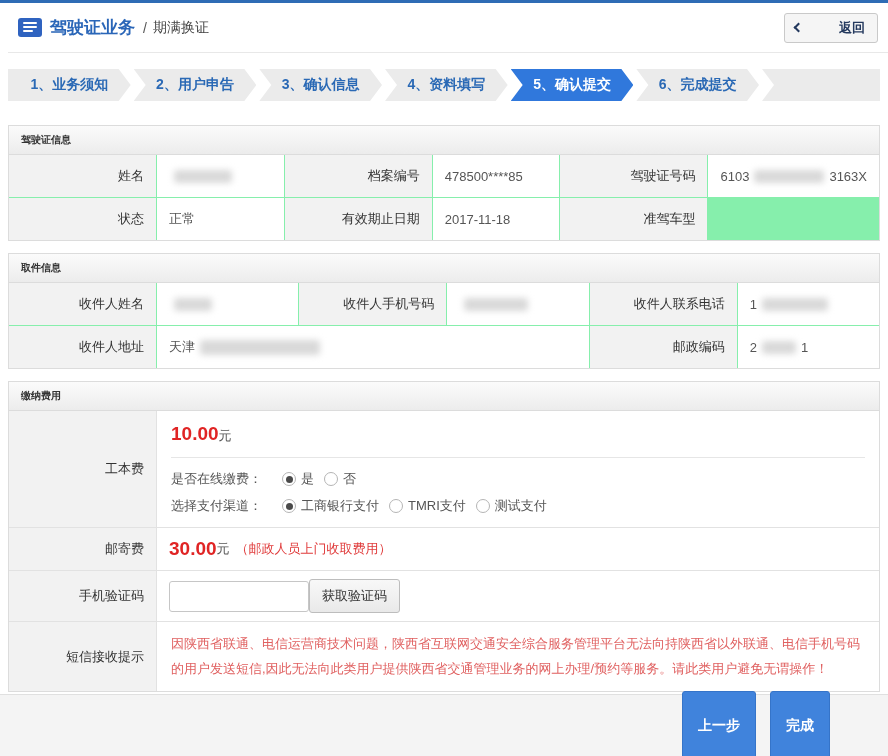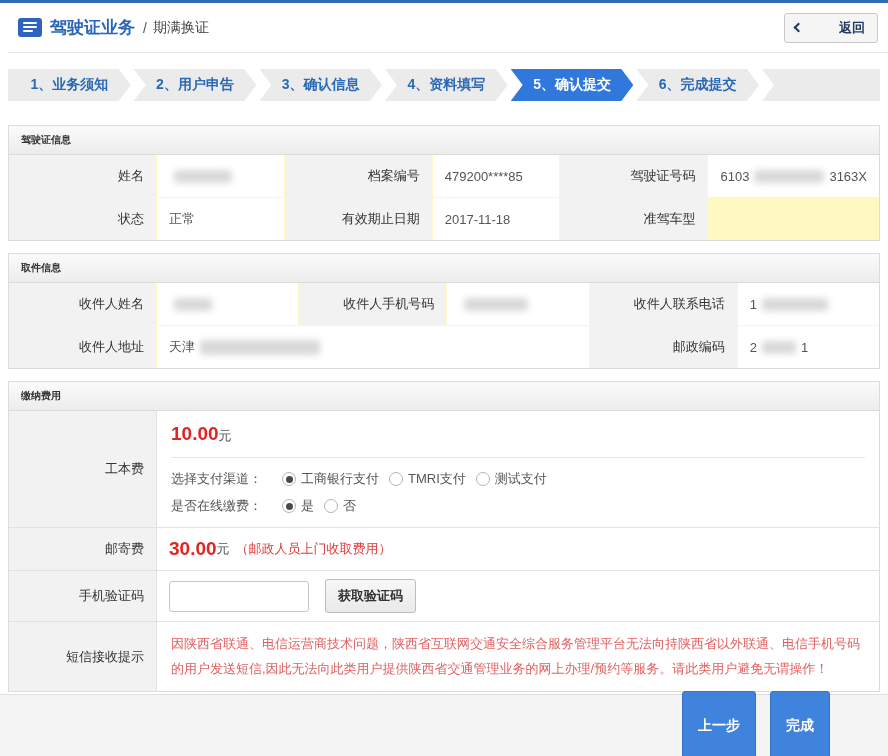--- a/index.html
+++ b/index.html
@@ -26,40 +26,40 @@
   .step { flex:1 1 0; background:#ebebeb; color:#2a69b5; font-size:14px; font-weight:bold; display:flex; align-items:center; justify-content:center; margin-left:3px;
           clip-path: polygon(0 0, calc(100% - 12px) 0, 100% 50%, calc(100% - 12px) 100%, 0 100%, 12px 50%); }
   .step.first { margin-left:0; clip-path: polygon(0 0, calc(100% - 12px) 0, 100% 50%, calc(100% - 12px) 100%, 0 100%); }
   .step.active { background:#3078dc; color:#fff; }
   .step-filler { flex:0 0 118px; background:#ebebeb; margin-left:3px; clip-path: polygon(0 0, 100% 0, 100% 100%, 0 100%, 12px 50%); }
 
   
   .section { margin:12px 8px 0; border:1px solid #dcdcdc; }
   .section.first { margin-top:24px; }
   .sec-hd { background:linear-gradient(#fbfbfb,#ececec); border-bottom:1px solid #dcdcdc; padding:7px 12px; font-size:10px; font-weight:bold; color:#333; }
-  .grid6 { display:grid; grid-template-columns:147px 1fr 147px 1fr 147px 1fr; gap:1px; background:#fef9c3; }
+  .grid6 { display:grid; grid-template-columns:147px 1fr 147px 1fr 147px 1fr; gap:1px; background:#86efac; }
   .grid2 { display:grid; grid-template-columns:147px 1fr; gap:1px; background:#e2e2e2; }
   .lbl { background:#f2f2f2; color:#333; font-size:13px; display:flex; align-items:center; justify-content:flex-end; padding:0 12px; min-height:42px; text-align:right; }
   .val { background:#fff; color:#555; font-size:13px; display:flex; align-items:center; padding:0 12px; min-height:42px; }
   .span3 { grid-column: span 3; }
   .blur { display:inline-block; height:13px; background:#d9d9d9; filter:blur(3px); border-radius:3px; vertical-align:middle; margin:0 5px; }
 
   
   .fee-block { background:#fff; padding:12px 14px; }
   .amount { color:#e02424; font-size:19px; font-weight:bold; }
   .unit { color:#555; font-size:13px; font-weight:normal; }
   .fee-divider { border-bottom:1px solid #e6e6e6; margin:12px 0; }
   .opt-line { display:flex; align-items:center; font-size:13px; color:#555; margin-top:9px; }
   .opt-line .q { margin-right:10px; }
   .radio { width:14px; height:14px; border:1px solid #b5b5b5; border-radius:50%; display:inline-flex; align-items:center; justify-content:center; margin:0 5px 0 10px; background:#fff; cursor:pointer; flex:0 0 auto; }
   .radio.checked::after { content:""; width:7px; height:7px; border-radius:50%; background:#4a4a4a; }
   .fee-note { color:#e03c3c; font-size:13px; margin-left:6px; }
   .code-row { display:flex; align-items:center; }
   .code-input { width:140px; height:31px; border:1px solid #c6c6c6; border-radius:3px; padding:0 8px; font-size:13px; color:#333; background:#fff; }
-  .code-btn { margin-left:16px; background:linear-gradient(#f8f8f8,#e9e9e9); border:1px solid #bdbdbd; border-radius:3px; padding:7px 12px; font-size:13px; font-weight:bold; color:#333; cursor:pointer; }
+  .code-btn { margin-left:0; background:linear-gradient(#f8f8f8,#e9e9e9); border:1px solid #bdbdbd; border-radius:3px; padding:7px 12px; font-size:13px; font-weight:normal; color:#333; cursor:pointer; }
   .notice { background:#fff; padding:10px 14px; font-size:13px; color:#e06060; line-height:1.9; display:block; }
 
   
   .footer { margin-top:auto; background:#f4f4f4; border-top:1px solid #e0e0e0; height:62px; display:flex; align-items:center; justify-content:flex-end; padding-right:58px; }
   .btn-blue { background:#4083dc; color:#fff; border:1px solid #3574c9; border-radius:3px; font-size:14px; font-weight:bold; padding:25px 15px; cursor:pointer; }
   .btn-blue + .btn-blue { margin-left:14px; }
 </style>
 </head>
 <body>
 
@@ -92,21 +92,21 @@
   </div>
 
   <div class="section first">
     <div class="sec-hd">驾驶证信息</div>
     <div class="grid6">
       <div class="lbl">姓名</div>
       <div class="val">
           <span class="blur" style="width:58px"></span>
         </div>
       <div class="lbl">档案编号</div>
-      <div class="val">479200****85</div>
+      <div class="val">478500****85</div>
       <div class="lbl">驾驶证号码</div>
       <div class="val">
         <span>6103</span>
         <span class="blur" style="width:70px"></span>
         <span>3163X</span>
       </div>
 
       <div class="lbl">状态</div>
       <div class="val">正常</div>
       <div class="lbl">有效期止日期</div>
@@ -149,36 +149,36 @@
   <div class="section">
     <div class="sec-hd">缴纳费用</div>
     <div class="grid2">
 
       <div class="lbl">工本费</div>
       <div class="fee-block">
         <div>
           <span class="amount">10.00</span><span class="unit">元</span>
         </div>
         <div class="fee-divider"></div>
+        <div class="opt-line">
+          <span class="q">是否在线缴费：</span>
+          <span class="radio checked"></span>
+          <span>是</span>
+          <span class="radio"></span>
+          <span>否</span>
+        </div>
         <div class="opt-line">
           <span class="q">选择支付渠道：</span>
           <span class="radio checked"></span>
           <span>工商银行支付</span>
           <span class="radio"></span>
           <span>TMRI支付</span>
           <span class="radio"></span>
           <span>测试支付</span>
         </div>
-        <div class="opt-line">
-          <span class="q">是否在线缴费：</span>
-          <span class="radio checked"></span>
-          <span>是</span>
-          <span class="radio"></span>
-          <span>否</span>
-        </div>
       </div>
 
       <div class="lbl">邮寄费</div>
       <div class="val">
         <span class="amount">30.00</span>
           <span class="unit">元</span>
         <span class="fee-note">（邮政人员上门收取费用）</span>
       </div>
 
       <div class="lbl">手机验证码</div>

